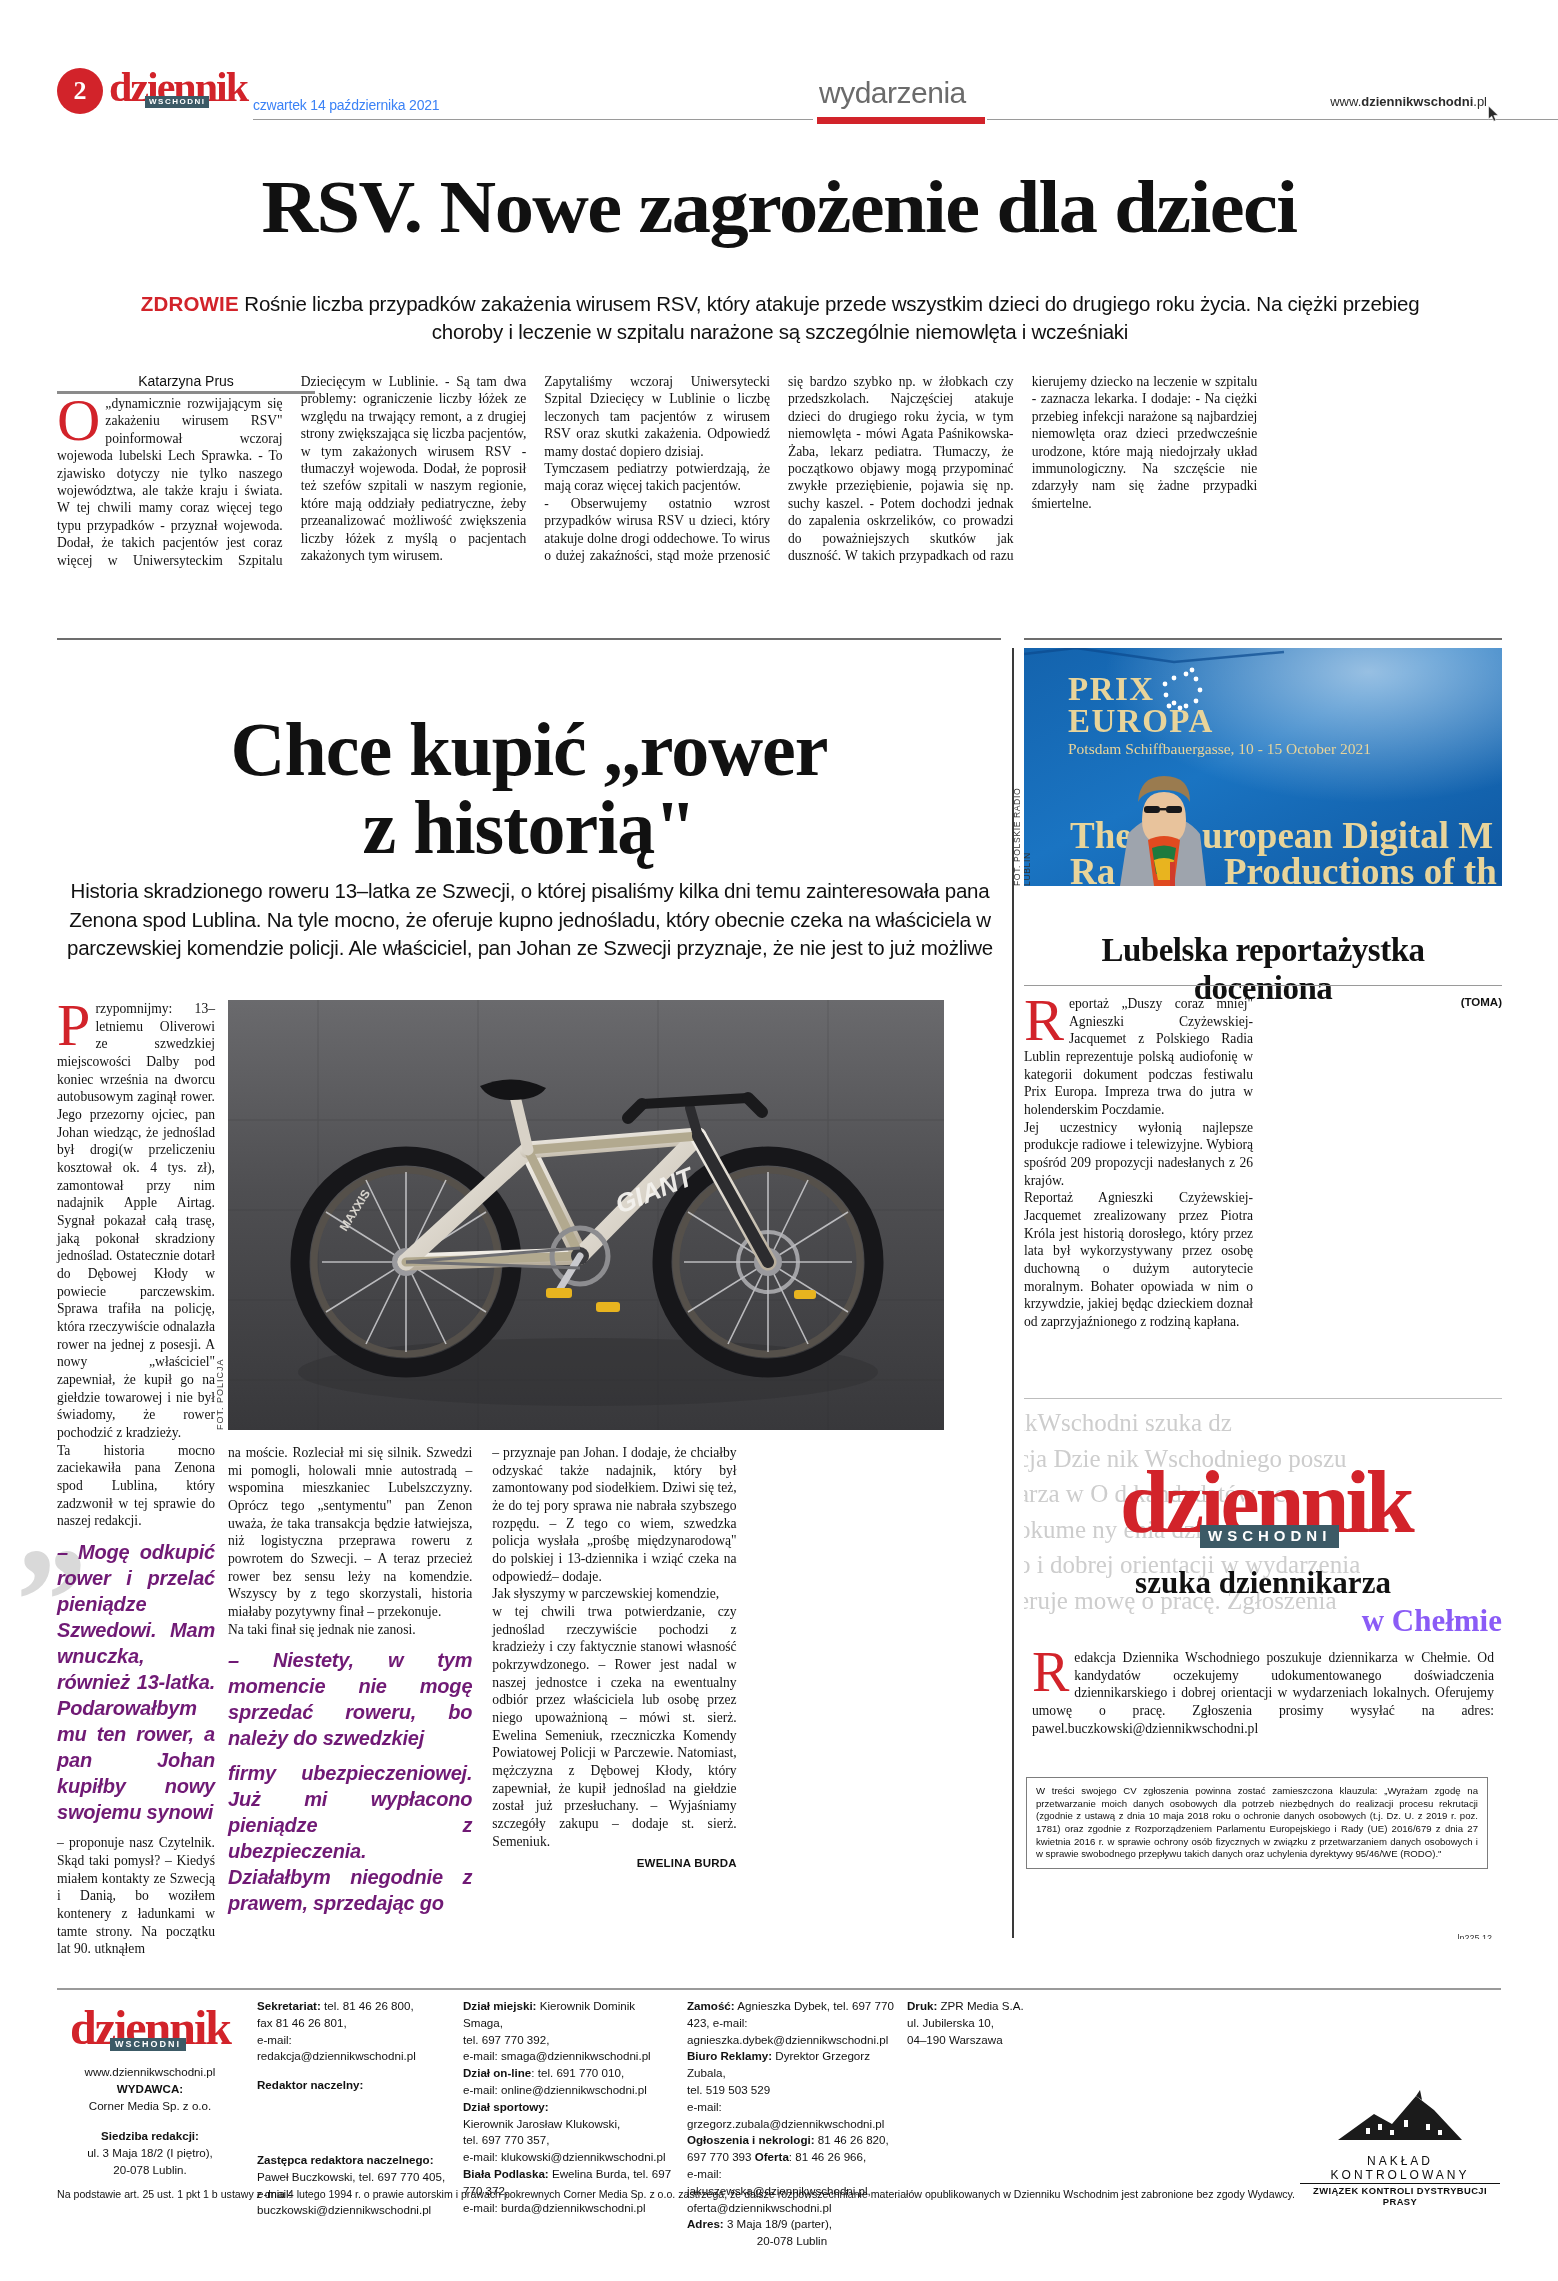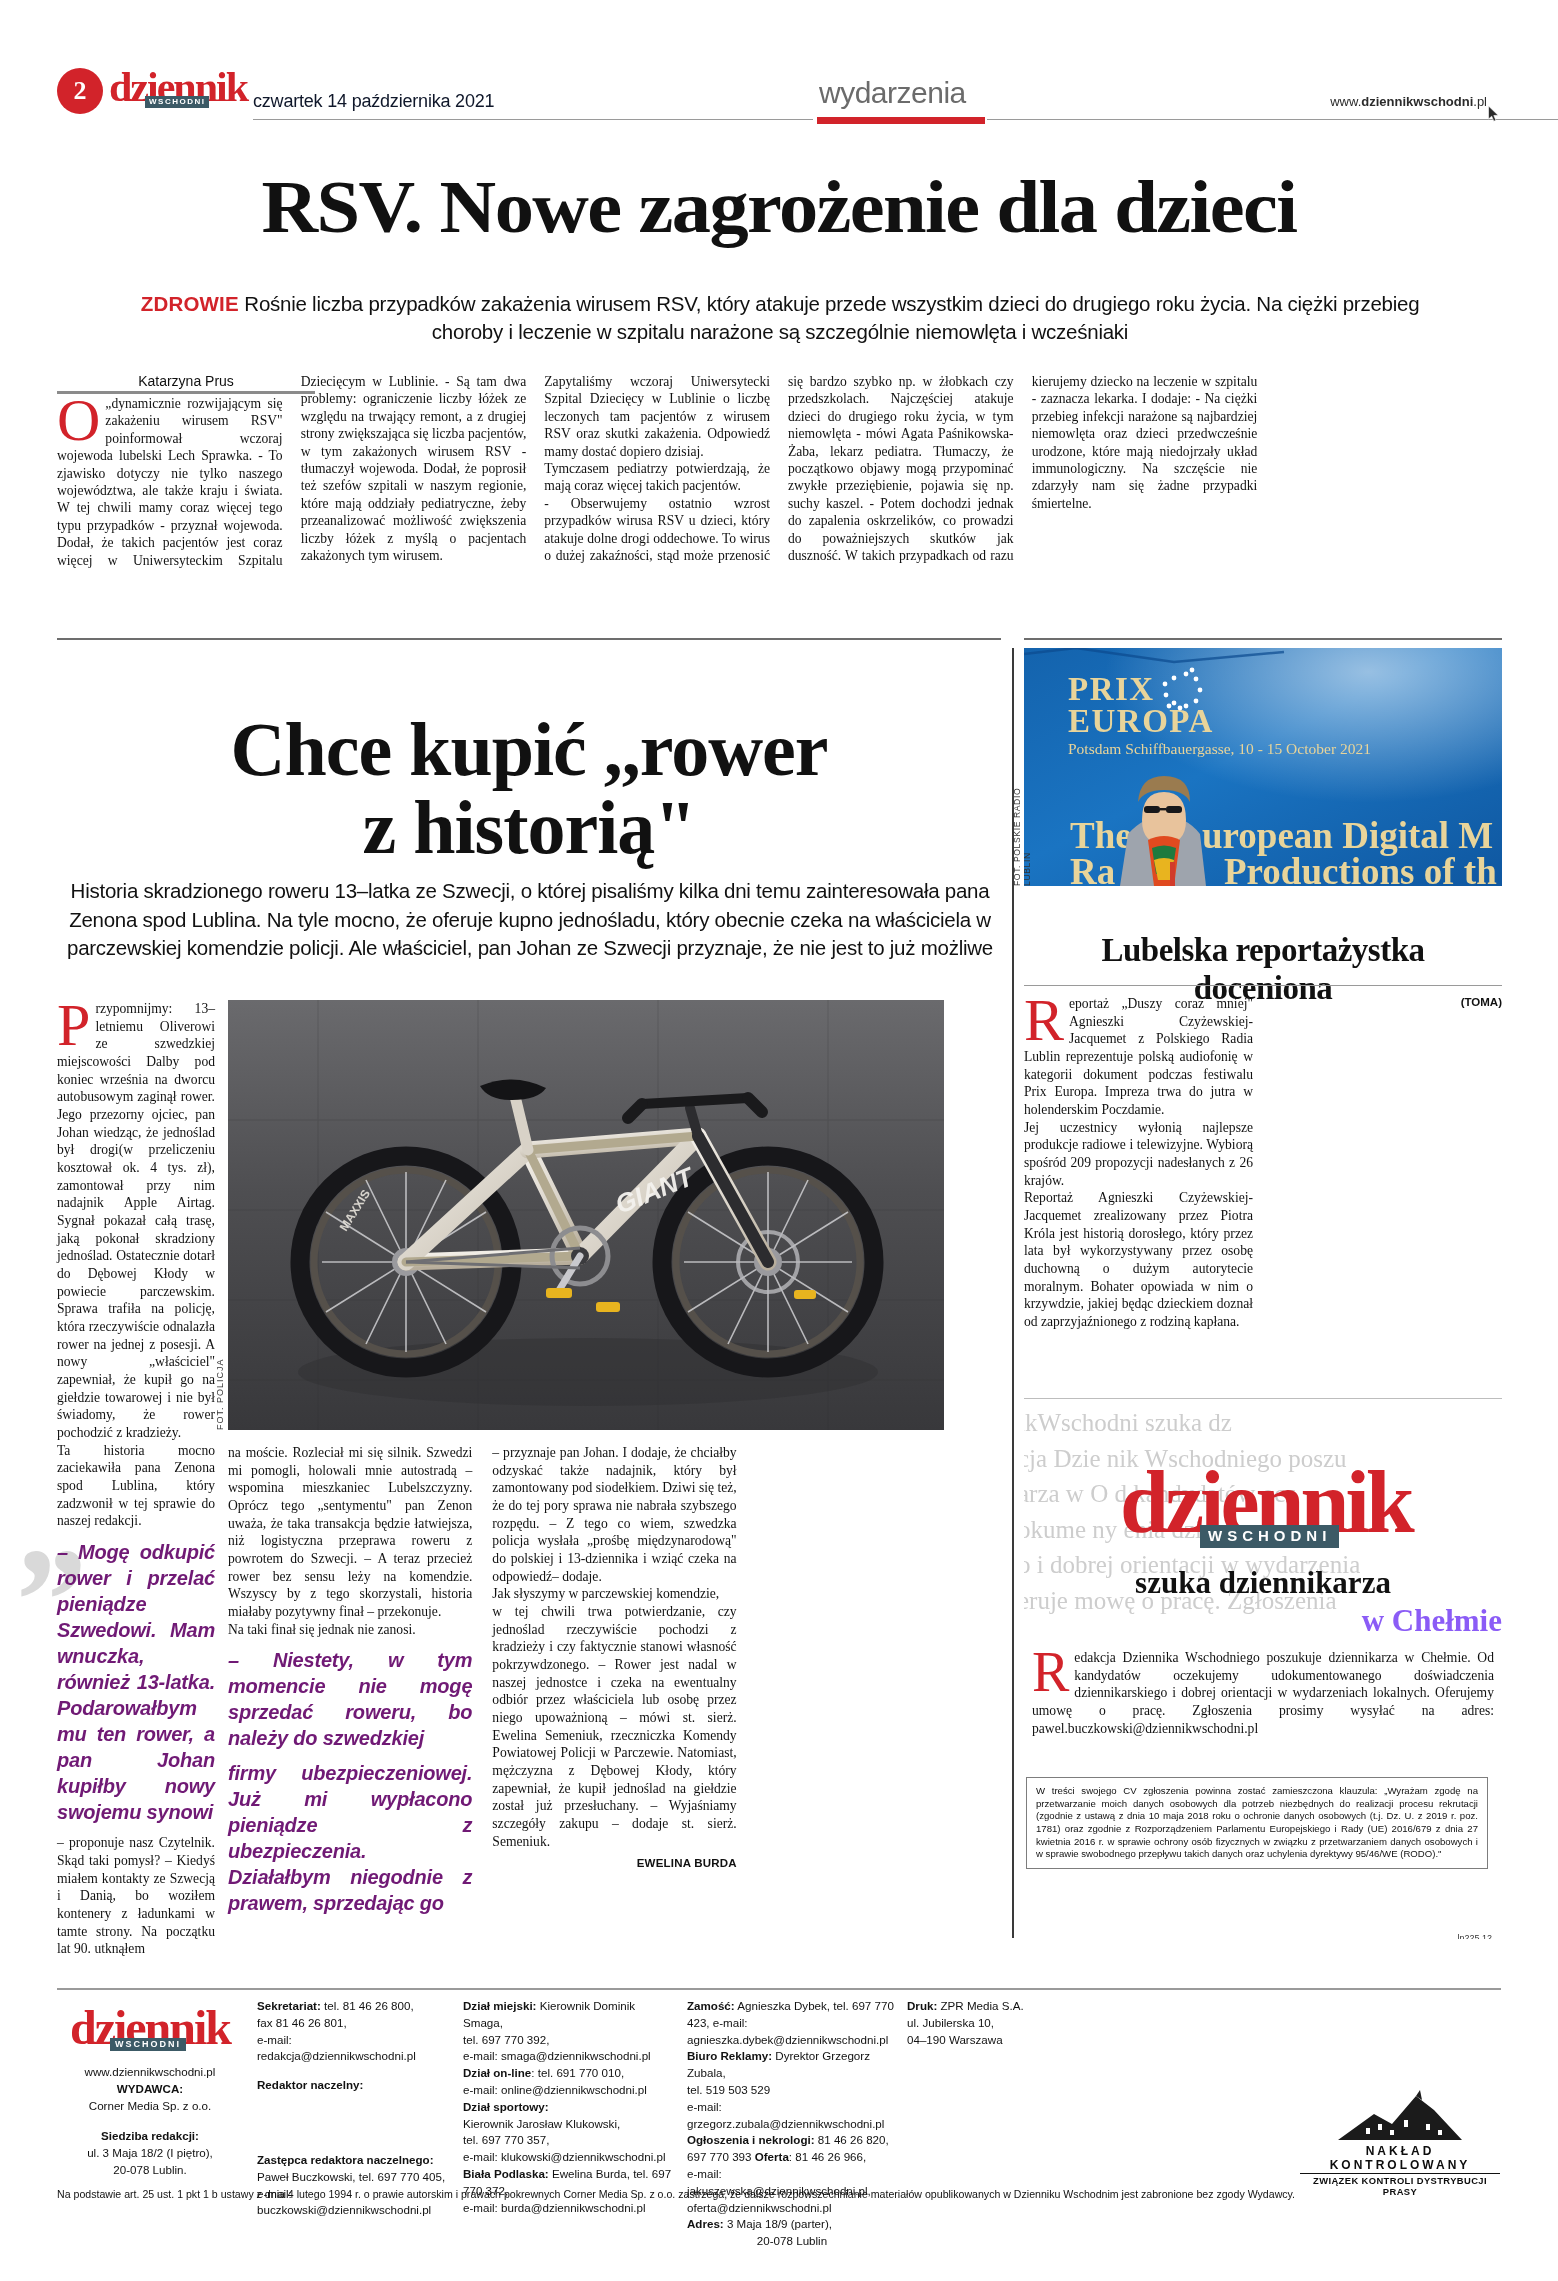--- a/index.html
+++ b/index.html
@@ -24,21 +24,21 @@
     position:absolute;left:52px;top:4px;
     font-family:"Liberation Serif", serif;font-weight:700;font-style:normal;
     font-size:42px;letter-spacing:-2px;color:#d2232a;line-height:1;
   }
   .logo-small .wsch{
     position:absolute;left:36px;top:30px;background:#3c5a66;color:#fff;
     font-family:"Liberation Sans", sans-serif;font-size:8px;font-weight:700;
     letter-spacing:1.5px;padding:1px 4px;line-height:1.2;
   }
   .issue-date{
-    position:absolute;left:196px;top:29px;font-size:18px;color:#0f172a;
+    position:absolute;left:196px;top:35px;font-size:14px;color:#3b82f6;
     font-family:"Liberation Sans", sans-serif;letter-spacing:-.2px;
   }
   .section-word{
     position:absolute;left:762px;top:14px;font-size:30px;color:#6b6b6b;
     font-family:"Liberation Sans", sans-serif;font-weight:400;letter-spacing:-.5px;
   }
   .section-underline{position:absolute;left:760px;top:55px;width:168px;height:7px;background:#d2232a;}
   .rule-left{position:absolute;left:196px;top:57px;width:560px;height:1px;background:#9a9a9a;}
   .rule-right{position:absolute;left:930px;top:57px;width:572px;height:1px;background:#9a9a9a;}
   .site-url{
@@ -220,21 +220,21 @@
     position:absolute;left:46px;top:34px;background:#3c5a66;color:#fff;
     font-family:"Liberation Sans", sans-serif;font-size:9px;font-weight:700;
     letter-spacing:2px;padding:1px 5px;line-height:1.2;
   }
   .foot-note{
     position:absolute;left:57px;top:2188px;width:1444px;
     font-family:"Liberation Sans", sans-serif;font-size:10.6px;color:#111;
   }
   .zkdp{position:absolute;left:1300px;top:2090px;width:200px;text-align:center;}
   .zkdp-mt{display:block;margin:0 auto;}
-  .zkdp-t1{font-family:"Liberation Sans", sans-serif;font-weight:700;font-size:12px;letter-spacing:3px;margin-top:2px;}
+  .zkdp-t1{font-family:"Liberation Sans", sans-serif;font-weight:400;font-size:12px;letter-spacing:3px;margin-top:12px;}
   .zkdp-t2{font-family:"Liberation Sans", sans-serif;font-weight:700;font-size:9.4px;letter-spacing:.4px;border-top:1.5px solid #111;padding-top:1px;margin-top:1px;}
 </style>
 </head>
 <body>
 
 <div class="page">
 
   <div class="masthead">
     <div class="page-num">2</div>
     <div class="logo-small">

